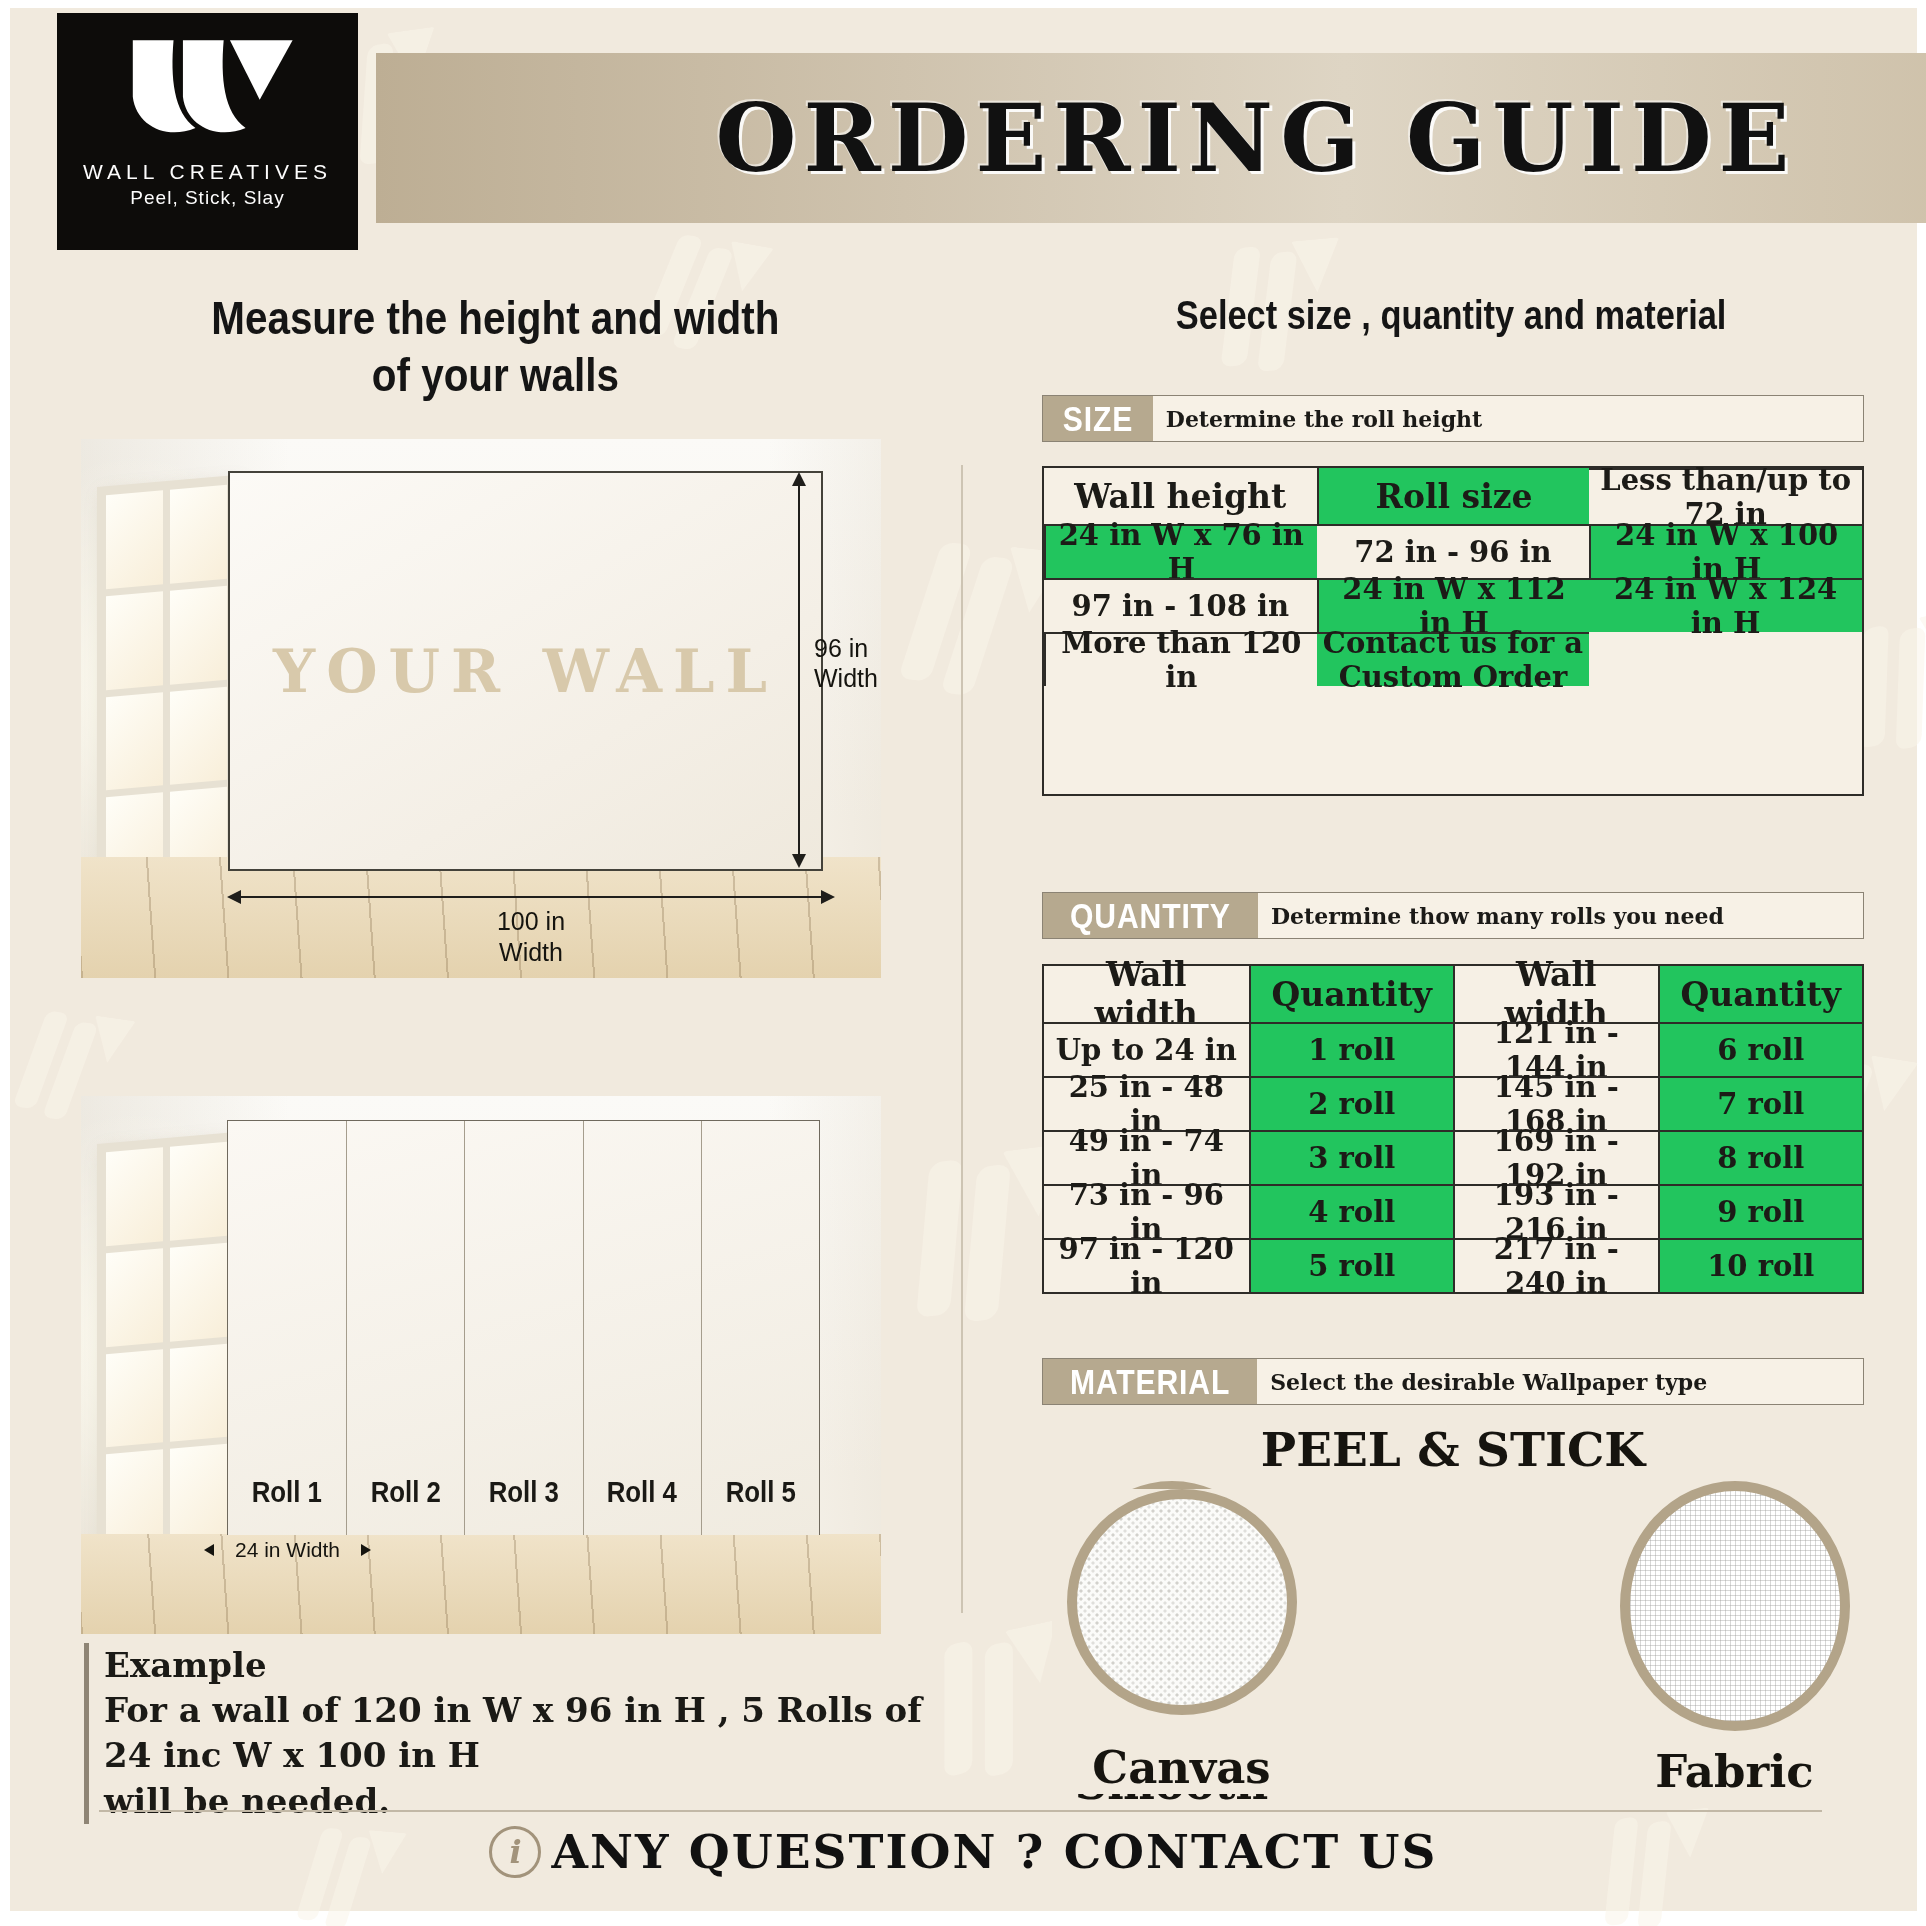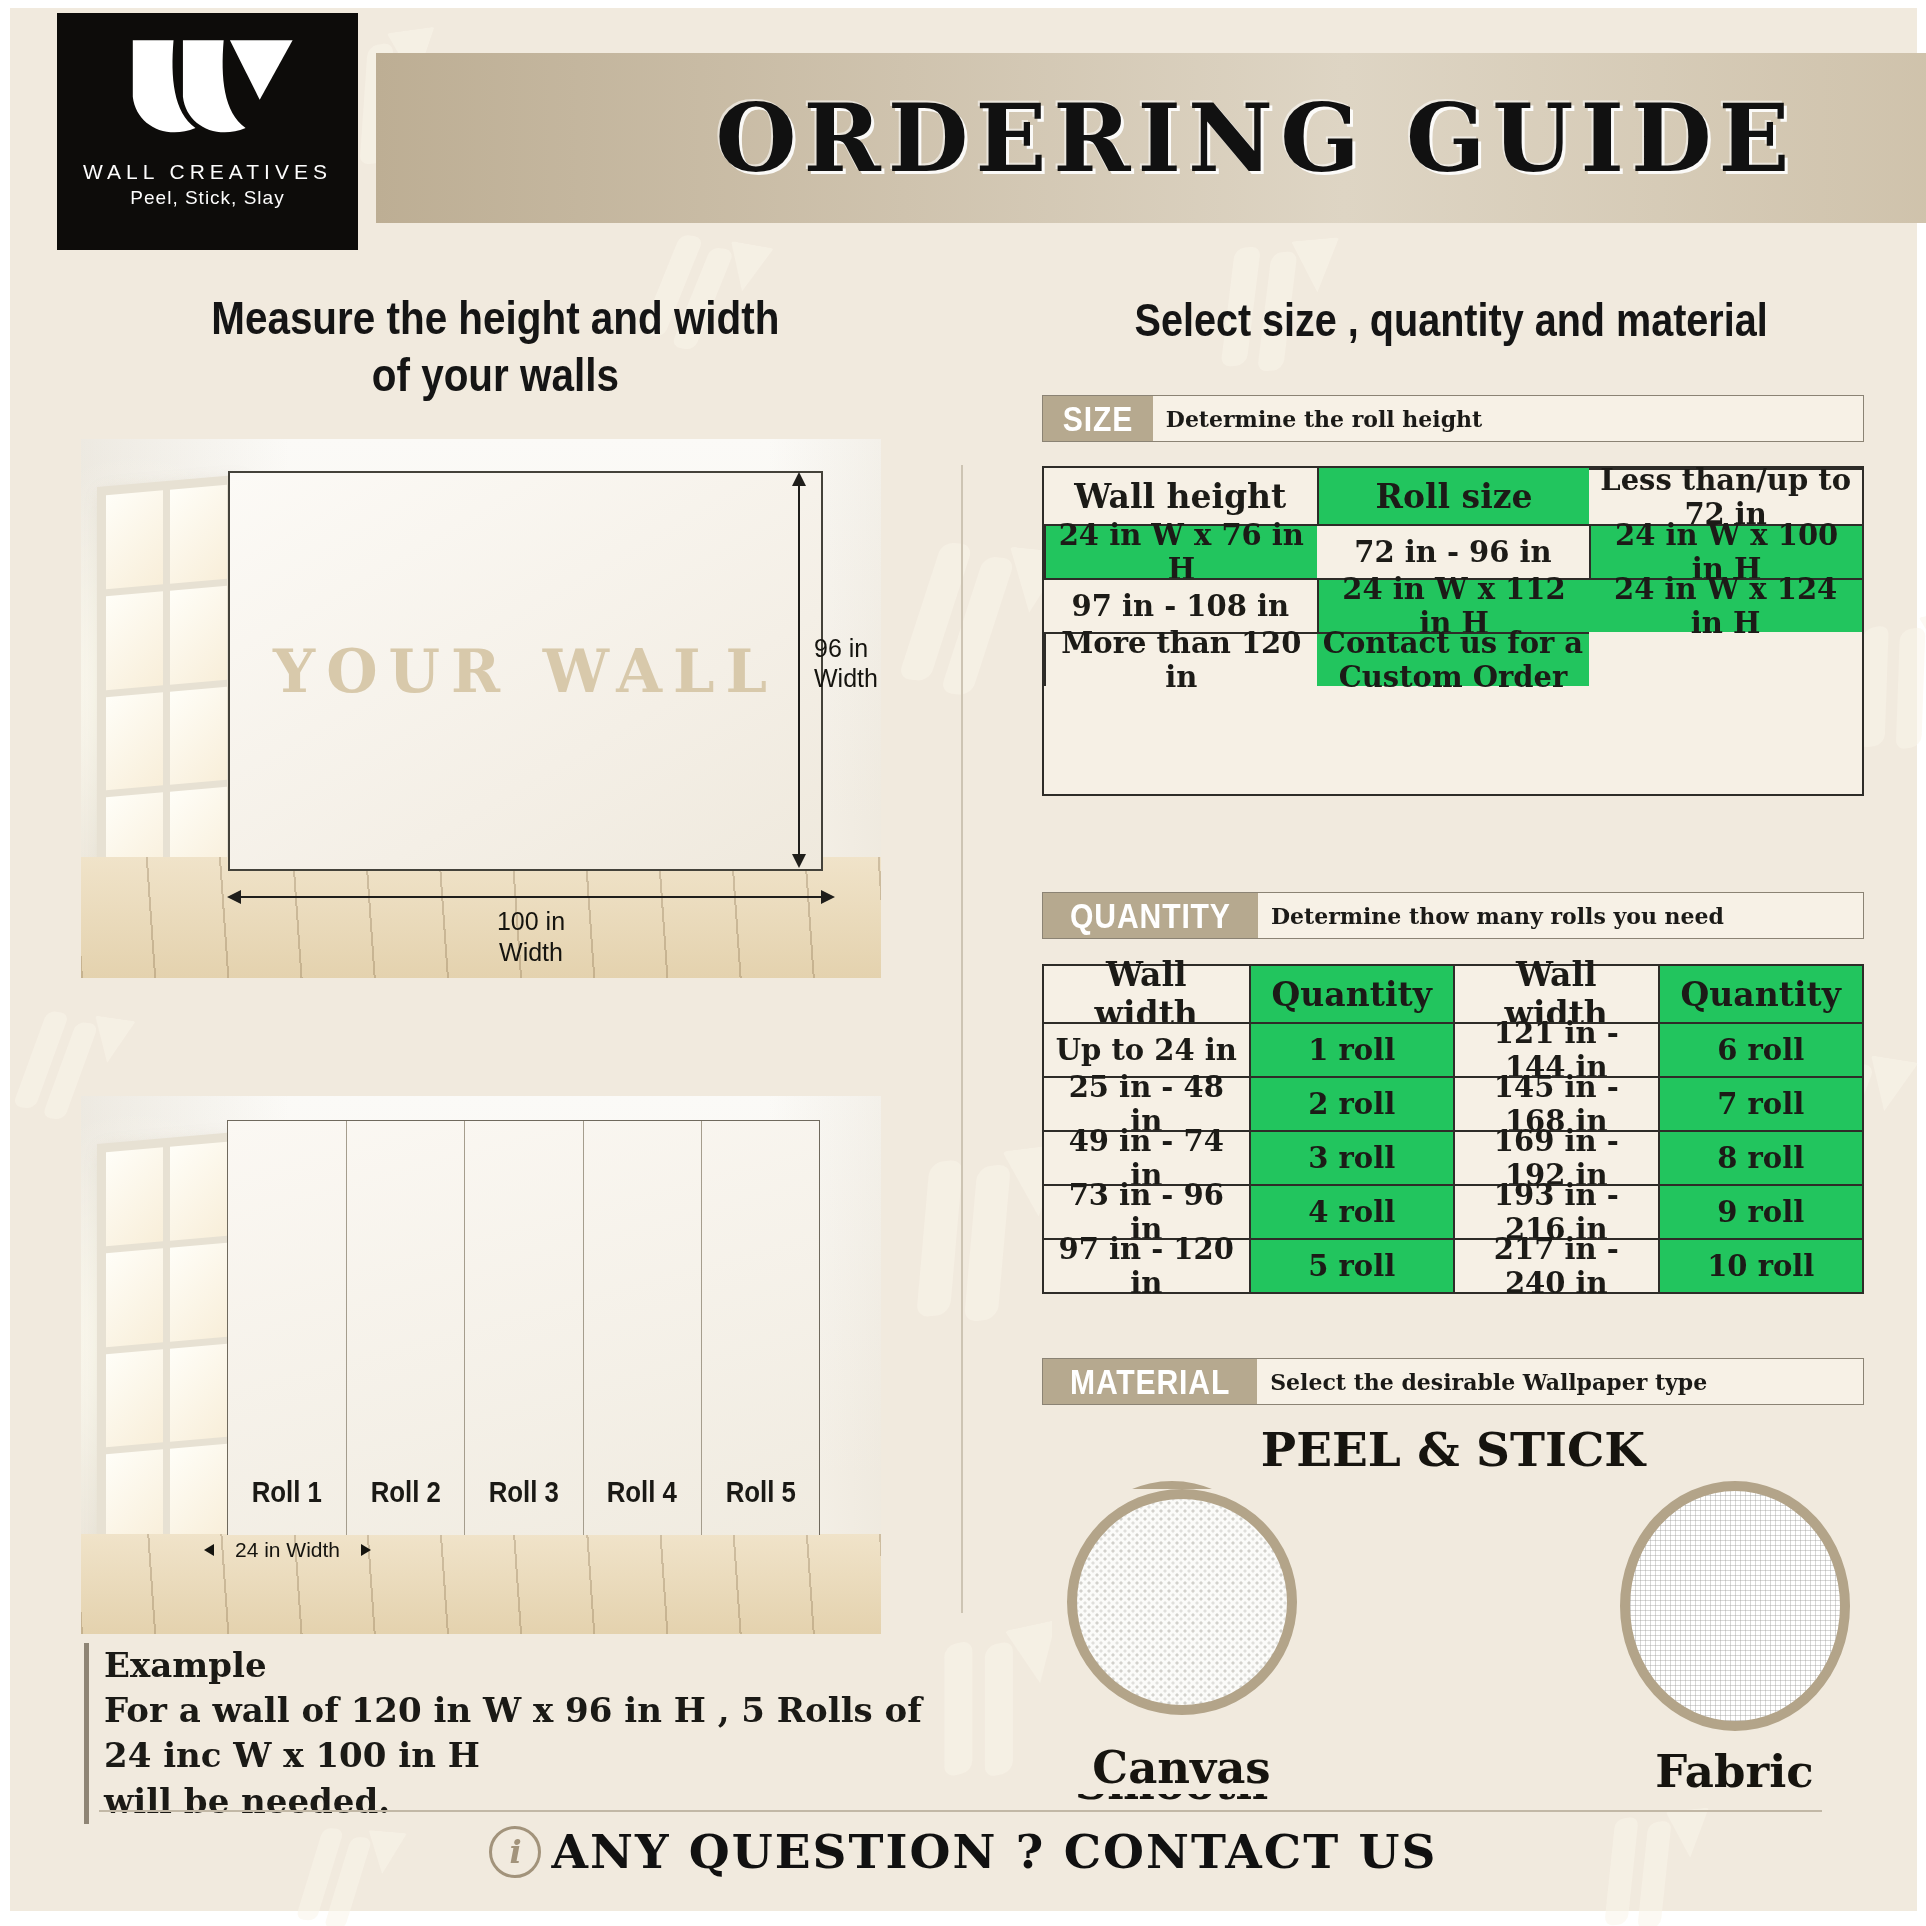--- a/index.html
+++ b/index.html
@@ -90,21 +90,21 @@
   .tri-l{width:0;height:0;border:6px solid transparent;border-right:10px solid #15140f;}
   .tri-r{width:0;height:0;border:6px solid transparent;border-left:10px solid #15140f;}
 
   .example{left:84px;top:1643px;width:851px;border-left:5px solid #8f8575;padding-left:15px;
       font-family:"DejaVu Serif","Liberation Serif",serif;font-weight:700;color:#1b1a16;
       font-size:34px;line-height:1.33;}
 
   
   .col-divider{left:961px;top:465px;width:2px;height:1148px;background:#cdc4b3;}
   .right-heading{left:1030px;top:293px;width:842px;text-align:center;color:#151515;
-      font-weight:bold;font-size:46px;}
+      font-weight:bold;font-size:40px;}
 
   .bar{left:1042px;width:822px;height:47px;background:#f7f1e6;border:1px solid #8b8374;
       display:flex;align-items:stretch;box-sizing:border-box;}
   .badge{background:#b6a98f;color:#fff;display:flex;align-items:center;justify-content:center;
       font-weight:bold;font-size:35px;padding:0 14px;letter-spacing:1px;}
   .instr{font-family:"DejaVu Serif","Liberation Serif",serif;font-weight:700;font-size:22px;
       color:#1b1a17;display:flex;align-items:center;padding-left:13px;}
 
   .tbl{left:1042px;width:822px;border:2px solid #2e2c28;box-sizing:border-box;display:grid;
       background:#f6f0e5;}

